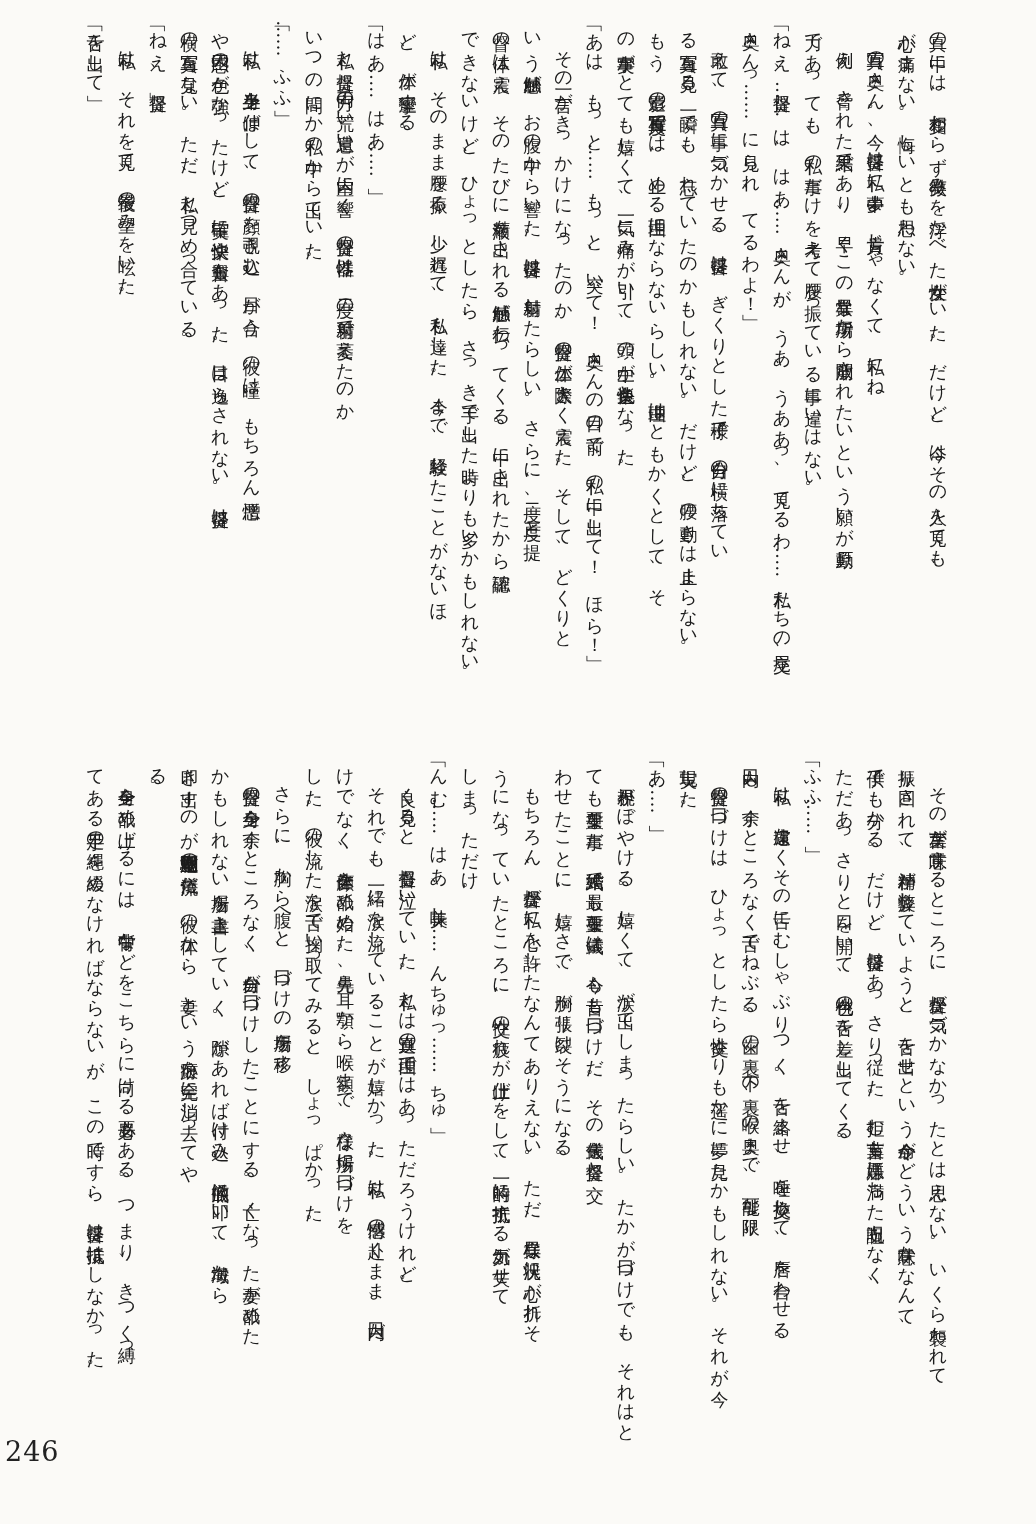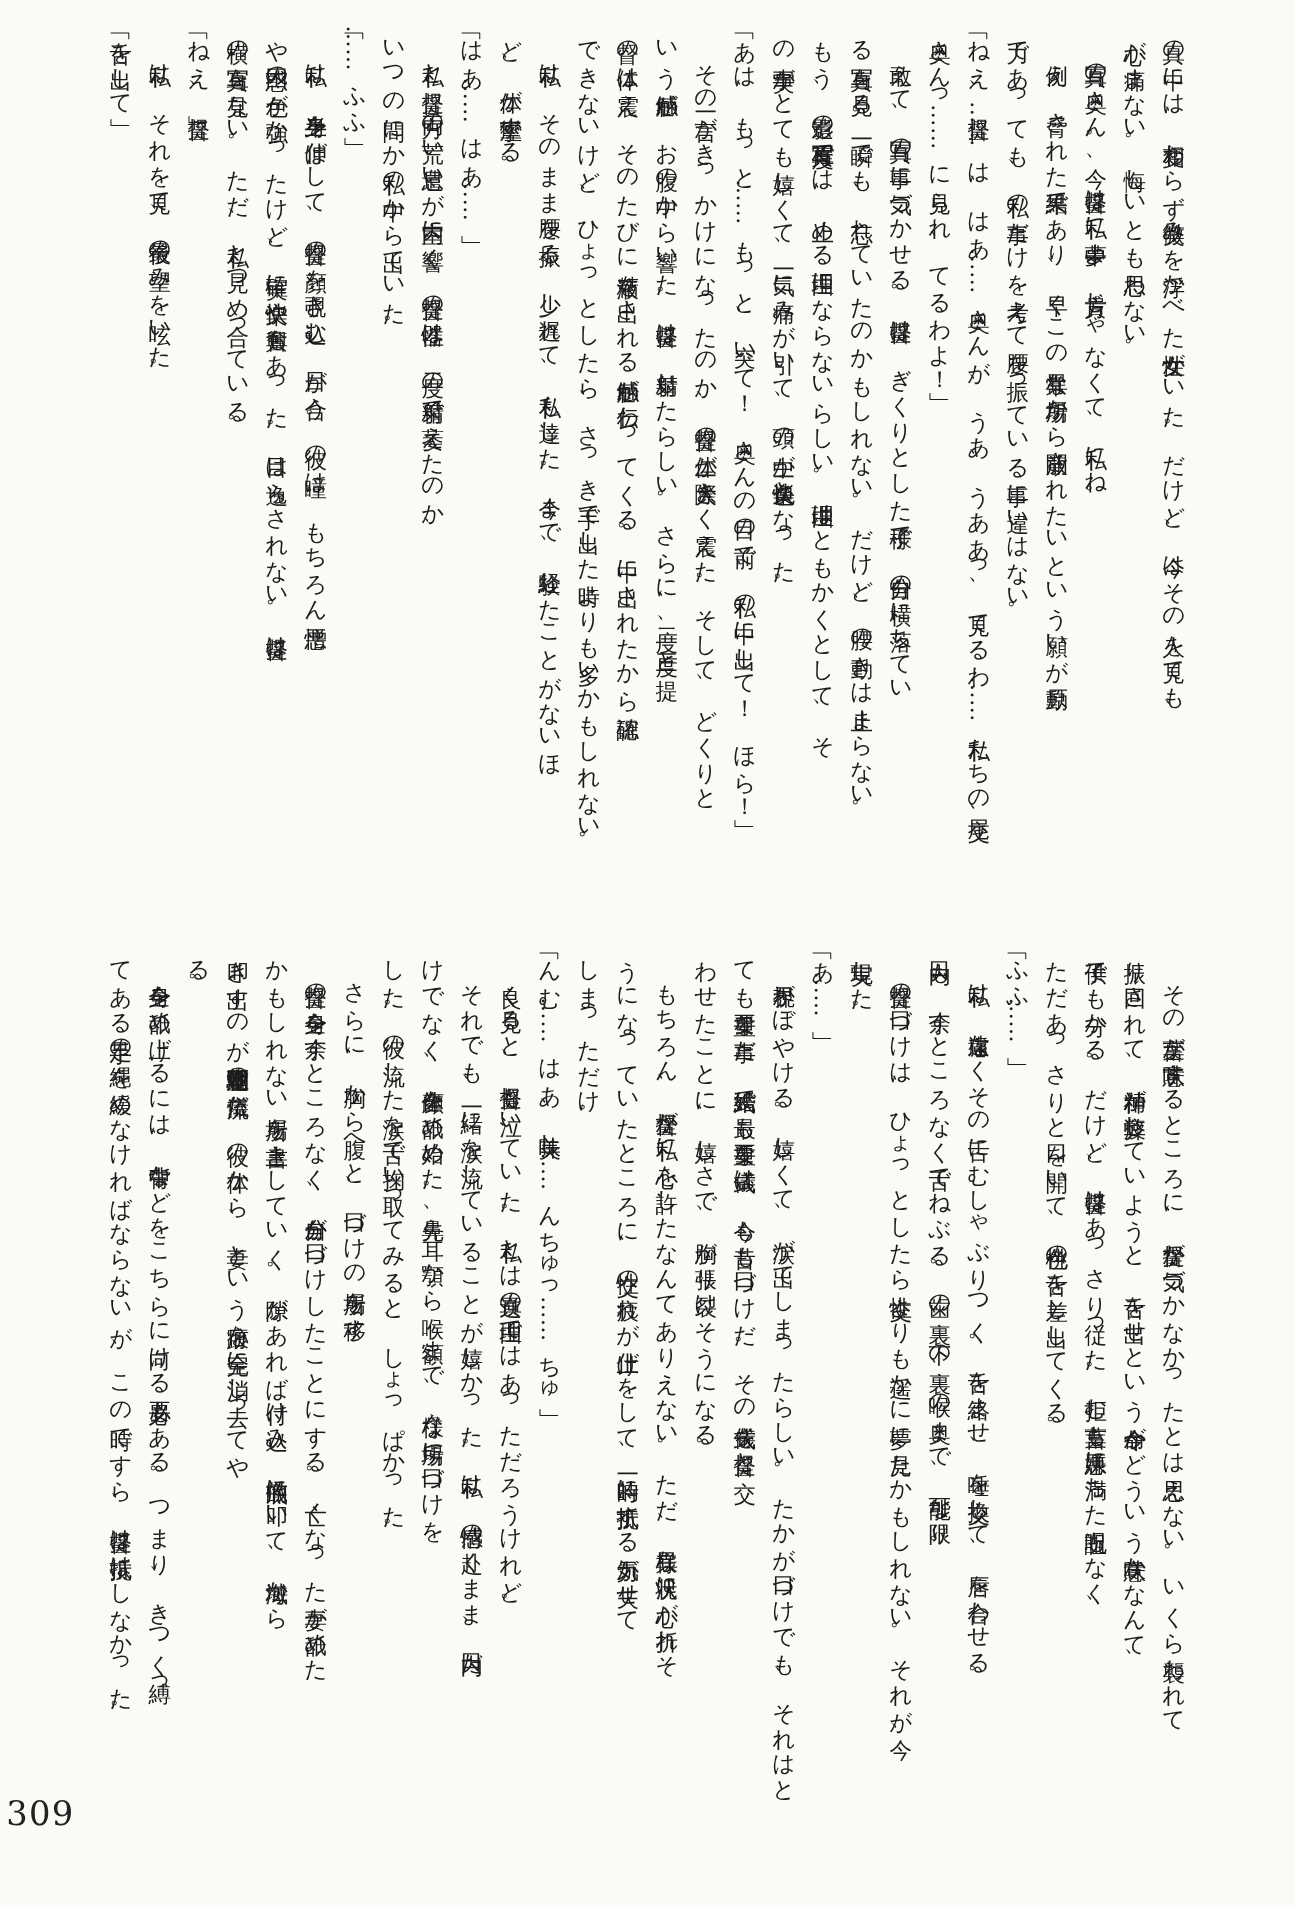--- a/index.html
+++ b/index.html
@@ -104,15 +104,15 @@
     <div class="tcol">した。彼の流した涙を舌で掬い取ってみると、しょっぱかった。</div>
     <div class="tcol">　さらに、胸から腹へと、口づけの場所を移す。</div>
     <div class="tcol">　提督の全身を余すところなく、自分が口づけしたことにする。亡くなった妻が舐めた</div>
     <div class="tcol">かもしれない場所を上書きしていく。隙があれば付け込み、徹底的に叩いて、海域から</div>
     <div class="tcol">叩き出すのが朝潮型駆逐艦の流儀だ。彼の体から、妻という痕跡を完全に消し去ってや</div>
     <div class="tcol">る。</div>
     <div class="tcol">　全身を舐め上げるには、背中などをこちらに向ける必要もある。つまり、きつく縛っ</div>
     <div class="tcol">てある手足の縄を緩めなければならないが、この時ですら、提督は抵抗はしなかった。</div>
   </div>
 
-  <div class="page-number">309</div>
+  <div class="page-number">246</div>
 
 </div>
 
 </body></html>

